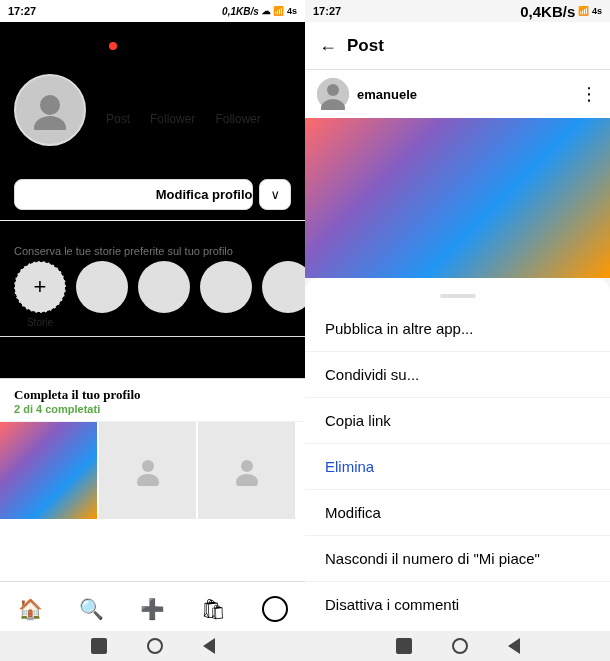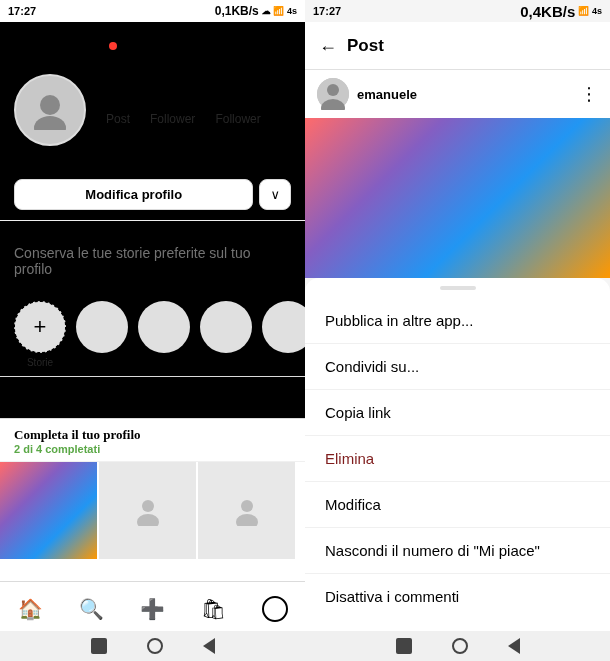--- a/index.html
+++ b/index.html
@@ -109,21 +109,21 @@
     }
     .edit-profile-btn {
       flex: 1;
       padding: 7px 0;
       border: 1.5px solid #dbdbdb;
       border-radius: 8px;
       background: #fff;
       font-size: 13px;
       font-weight: 600;
       cursor: pointer;
-      text-align: center;
+      text-align: right;
     }
     .dropdown-btn {
       padding: 7px 10px;
       border: 1.5px solid #dbdbdb;
       border-radius: 8px;
       background: #fff;
       cursor: pointer;
       font-size: 13px;
     }
 
@@ -132,21 +132,21 @@
       padding: 6px 14px 0 14px;
       border-top: 1px solid #f0f0f0;
     }
     .stories-header {
       display: flex;
       justify-content: space-between;
       align-items: center;
       margin-bottom: 2px;
     }
     .stories-title { font-size: 13px; font-weight: 600; }
-    .stories-subtitle { font-size: 14px; color: #737373; margin-bottom: 24px; }
+    .stories-subtitle { font-size: 11px; color: #737373; margin-bottom: 4px; }
     .stories-row {
       display: flex;
       gap: 10px;
       padding-bottom: 8px;
     }
     .story-item {
       display: flex;
       flex-direction: column;
       align-items: center;
       gap: 4px;
@@ -333,39 +333,39 @@
       background: linear-gradient(135deg, #ff6b6b 0%, #845ec2 30%, #2196f3 60%, #ff9800 100%);
       flex-shrink: 0;
     }
 
     
     .bottom-sheet {
       background: #fff;
       border-radius: 14px 14px 0 0;
       flex: 1;
       overflow-y: auto;
-      padding-top: 8px;
+      padding-top: 16px;
     }
     .sheet-handle {
       width: 36px;
       height: 4px;
       background: #e0e0e0;
       border-radius: 2px;
       margin: 0 auto 8px auto;
     }
     .sheet-item {
       padding: 14px 20px;
       font-size: 15px;
       color: #000;
       cursor: pointer;
       border-bottom: 0.5px solid #f0f0f0;
       background: #fff;
     }
     .sheet-item:last-child { border-bottom: none; }
-    .sheet-item-danger { color: #7f1d1d; }
+    .sheet-item-danger { color: #1d4ed8; }
 
     .right-system-nav {
       background: #f0f0f0;
       display: flex;
       justify-content: center;
       align-items: center;
       gap: 40px;
       height: 30px;
       flex-shrink: 0;
     }
@@ -384,21 +384,21 @@
   </style>
 </head>
 <body>
 
 <div class="left-wrapper">
   <div class="left-content">
 
     <div class="status-bar">
       <span>17:27</span>
       <div class="status-bar-right">
-        <span style="font-size:12px;">0,1KB/s</span>
+        <span style="font-size:10px;font-style:italic;">0,1KB/s</span>
         <span style="font-size:9px;">☁ 📶 4s</span>
       </div>
     </div>
 
     <div class="top-nav">
       <div class="username-row">
         <span style="font-weight:700;font-size:17px;">emanuele</span>
         <span style="font-size:12px;">∨</span>
         <span class="online-dot"></span>
       </div>

